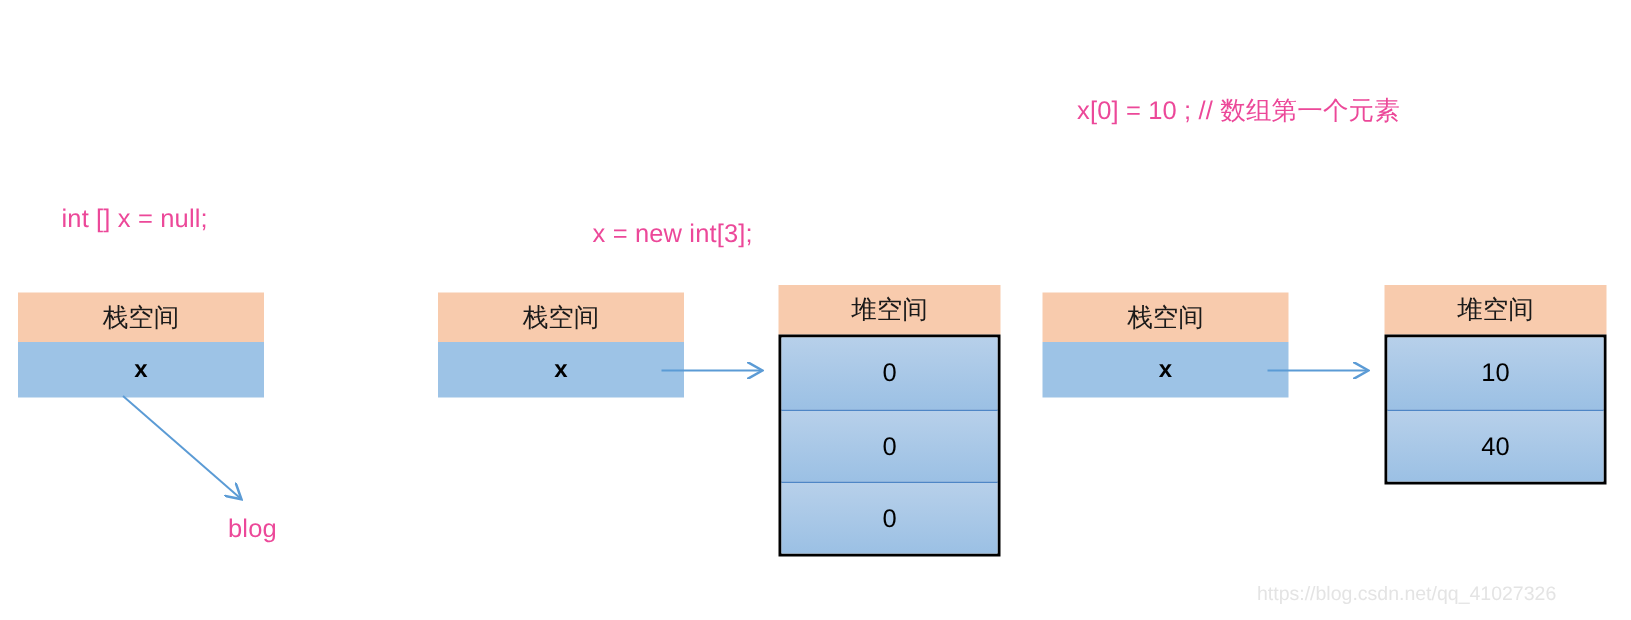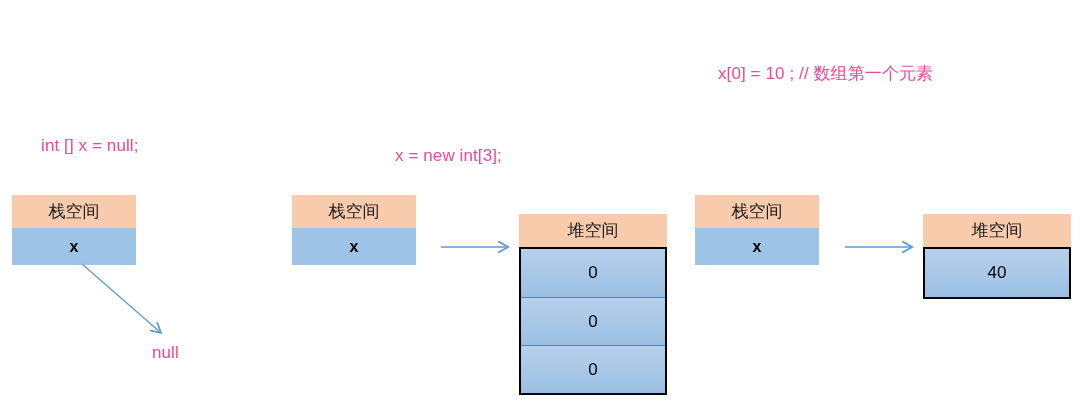--- a/index.html
+++ b/index.html
@@ -21,21 +21,21 @@
     position: absolute;
     font-size: 17px;
     color: #ec4899;
     white-space: pre;
     letter-spacing: 0.1px;
   }
 
   
   .stack-box {
     position: absolute;
-    width: 124px;
+    width: 164px;
   }
   .stack-header {
     height: 33px;
     background: #F8CBAD;
     display: flex;
     align-items: center;
     justify-content: center;
     font-size: 17px;
     color: #1a1a1a;
   }
@@ -47,21 +47,20 @@
     justify-content: center;
     font-size: 16px;
     font-weight: bold;
     color: #000000;
   }
 
   
   .heap-box {
     position: absolute;
     width: 148px;
-    margin-top: 24px;
   }
   .heap-header {
     height: 33px;
     background: #F8CBAD;
     display: flex;
     align-items: center;
     justify-content: center;
     font-size: 17px;
     color: #1a1a1a;
   }
@@ -112,21 +111,21 @@
 
   <svg class="arrow-svg" style="left:80px; top:262px;" width="100" height="90">
     <defs>
       <marker id="chev1" markerWidth="9" markerHeight="9" refX="7" refY="4.5" orient="auto" markerUnits="strokeWidth">
         <path d="M0,0 L8,4.5 L0,9" fill="none" stroke="#5B9BD5" stroke-width="1.3"></path>
       </marker>
     </defs>
     <line x1="2" y1="2" x2="80" y2="70" stroke="#5B9BD5" stroke-width="1.3" marker-end="url(#chev1)"></line>
   </svg>
 
-  <div class="code-line" style="left:152px; top:343px;">null</div>
+  <div class="code-line" style="left:152px; top:343px;">blog</div>
 
   <div class="code-line" style="left:395px; top:122px;margin-top:24px;">x = new int[3];</div>
 
   <div class="stack-box" style="left:292px; top:195px;">
     <div class="stack-header">栈空间</div>
     <div class="stack-cell">x</div>
   </div>
 
   <svg class="arrow-svg" style="left:441px; top:240px;" width="78" height="16">
     <defs>
@@ -158,18 +157,20 @@
       <marker id="chev3" markerWidth="9" markerHeight="9" refX="7" refY="4.5" orient="auto" markerUnits="strokeWidth">
         <path d="M0,0 L8,4.5 L0,9" fill="none" stroke="#5B9BD5" stroke-width="1.3"></path>
       </marker>
     </defs>
     <line x1="0" y1="7" x2="66" y2="7" stroke="#5B9BD5" stroke-width="1.3" marker-end="url(#chev3)"></line>
   </svg>
 
   <div class="heap-box" style="left:923px; top:190px;">
     <div class="heap-header">堆空间</div>
     <div class="heap-cells">
+      <div class="heap-cell">10</div>
       <div class="heap-cell">40</div>
     </div>
   </div>
 
+  <div class="watermark" style="left:838px; top:388px;">https://blog.csdn.net/qq_41027326</div>
 
 </div>
 
 </body></html>

